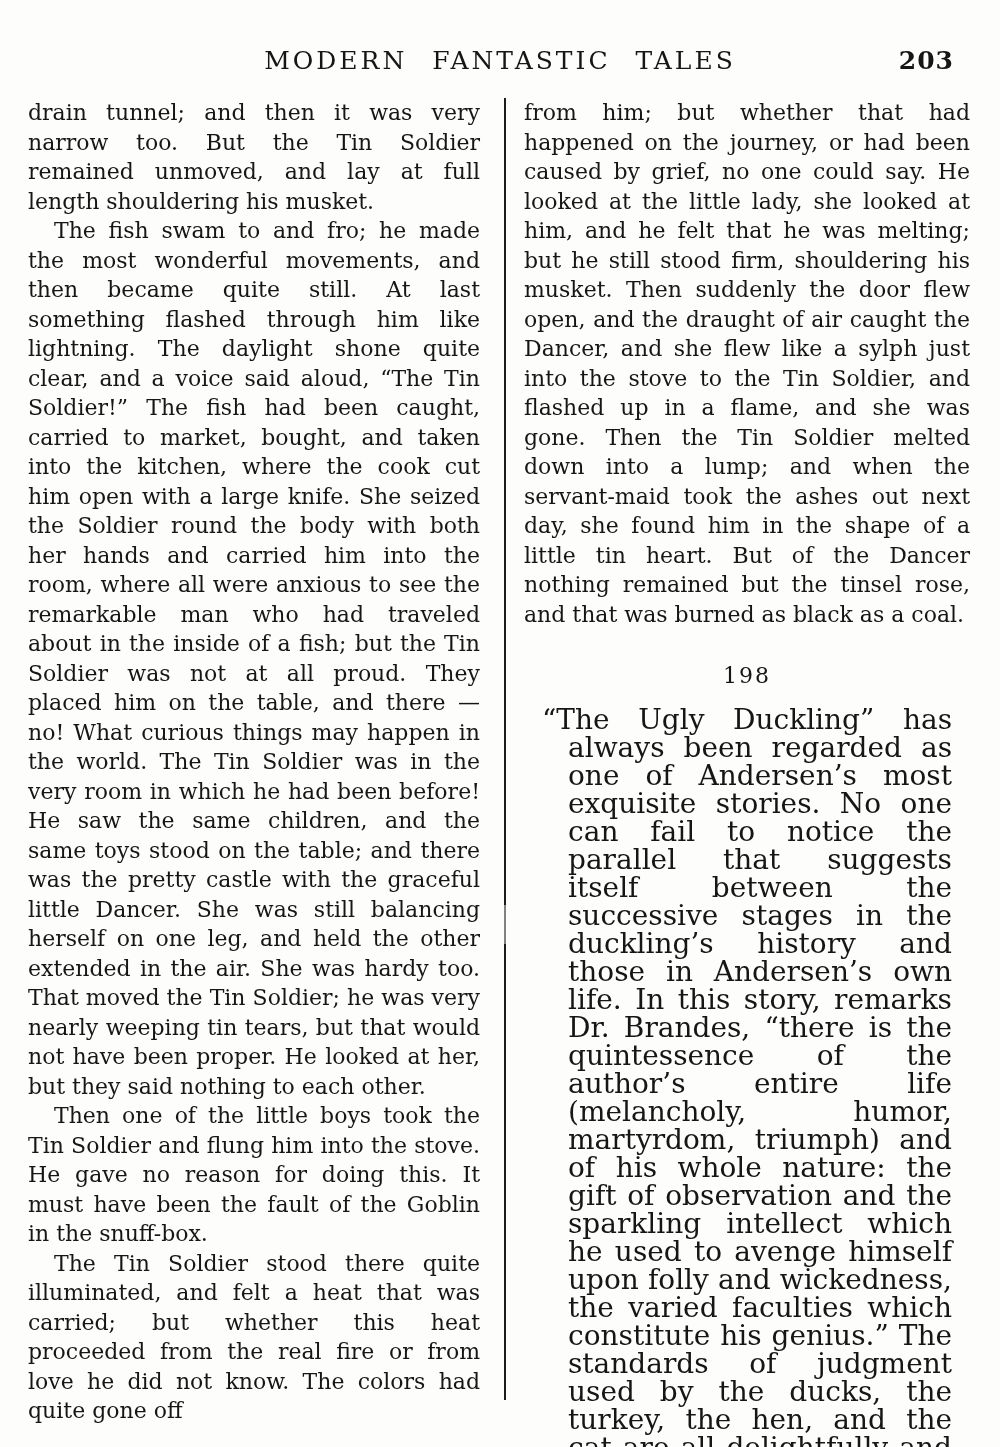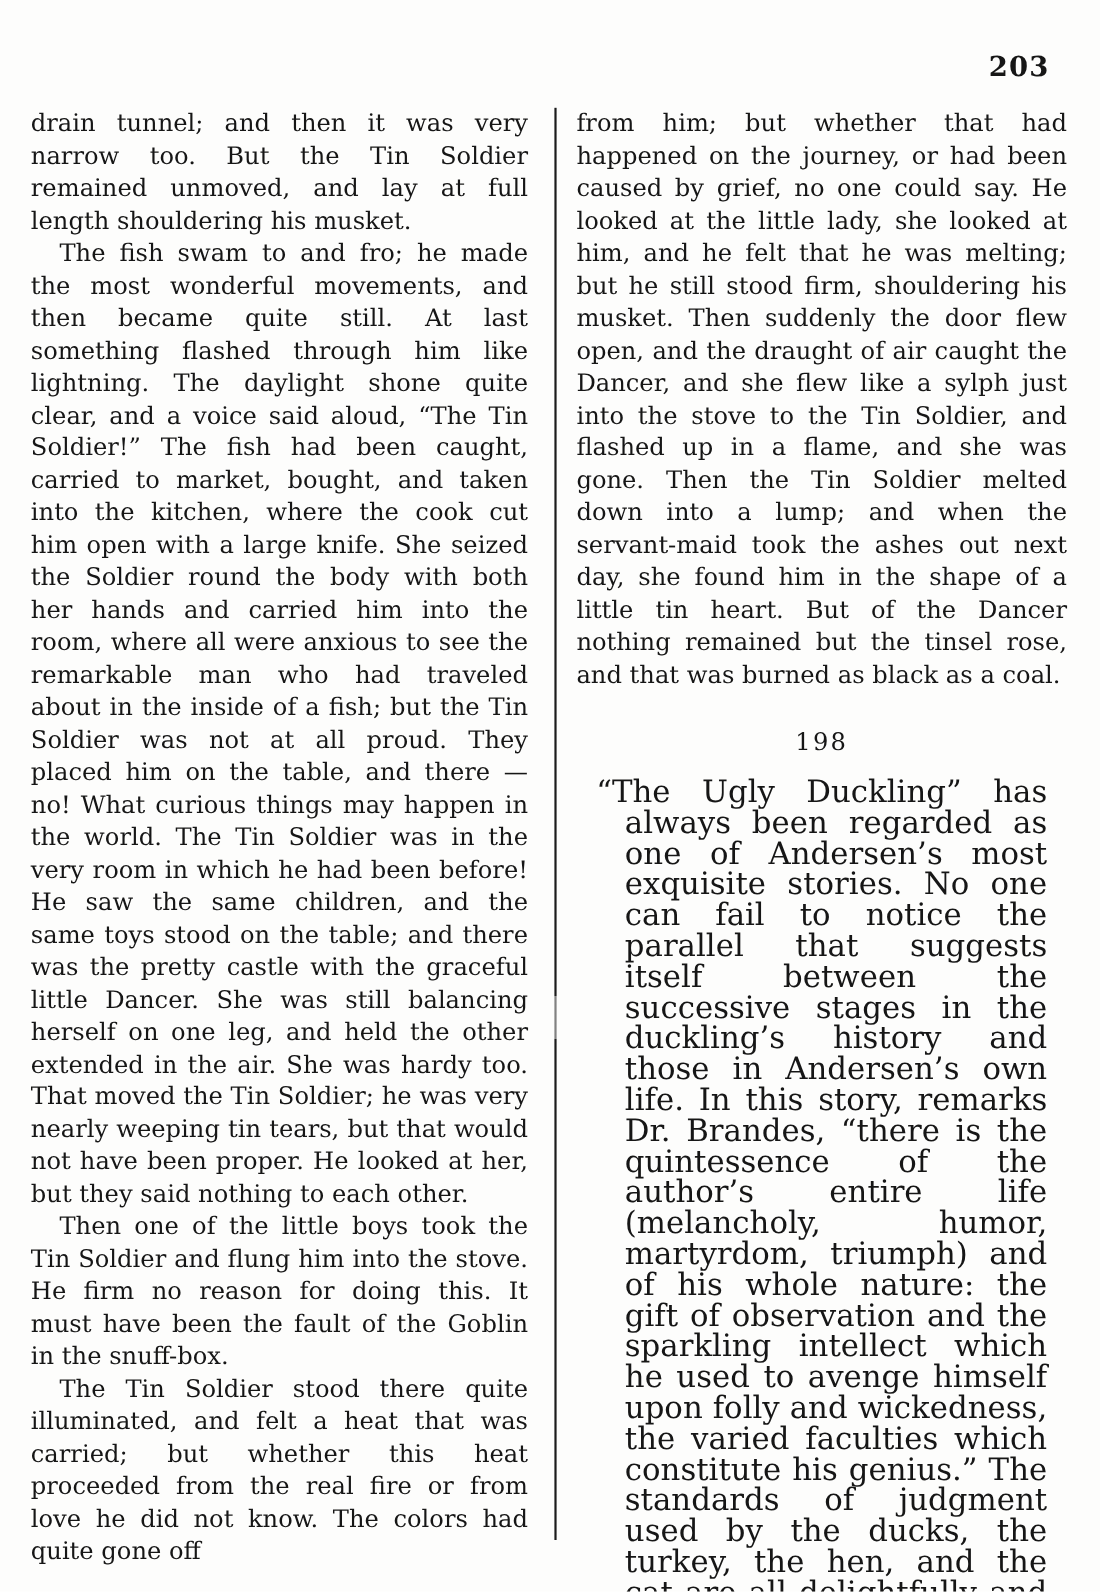--- a/index.html
+++ b/index.html
@@ -96,29 +96,30 @@
     word-spacing: 8px;
     white-space: nowrap;
   }
   .opening { margin-top: 18px; }
 </style>
 </head>
 <body>
 
 <div class="page">
 
+  <div class="running-head">MODERN FANTASTIC TALES</div>
 
   <div class="page-number">203</div>
 
   <div class="columns">
 
     <div class="col-left">
       <p class="body-par">drain tunnel; and then it was very narrow too. But the Tin Soldier remained unmoved, and lay at full length shouldering his musket.</p>
       <p class="body-par indent">The fish swam to and fro; he made the most wonderful movements, and then became quite still. At last something flashed through him like lightning. The daylight shone quite clear, and a voice said aloud, “The Tin Soldier!” The fish had been caught, carried to market, bought, and taken into the kitchen, where the cook cut him open with a large knife. She seized the Soldier round the body with both her hands and carried him into the room, where all were anxious to see the remarkable man who had traveled about in the inside of a fish; but the Tin Soldier was not at all proud. They placed him on the table, and there — no! What curious things may happen in the world. The Tin Soldier was in the very room in which he had been before! He saw the same children, and the same toys stood on the table; and there was the pretty castle with the graceful little Dancer. She was still balancing herself on one leg, and held the other extended in the air. She was hardy too. That moved the Tin Soldier; he was very nearly weeping tin tears, but that would not have been proper. He looked at her, but they said nothing to each other.</p>
-      <p class="body-par indent">Then one of the little boys took the Tin Soldier and flung him into the stove. He firm no reason for doing this. It must have been the fault of the Goblin in the snuff-box.</p>
+      <p class="body-par indent">Then one of the little boys took the Tin Soldier and flung him into the stove. He gave no reason for doing this. It must have been the fault of the Goblin in the snuff-box.</p>
       <p class="body-par indent">The Tin Soldier stood there quite illuminated, and felt a heat that was carried; but whether this heat proceeded from the real fire or from love he did not know. The colors had quite gone off</p>
     </div>
 
     <div class="col-divider"></div>
 
     <div class="col-right">
       <p class="body-par">from him; but whether that had happened on the journey, or had been caused by grief, no one could say. He looked at the little lady, she looked at him, and he felt that he was melting; but he still stood firm, shouldering his musket. Then suddenly the door flew open, and the draught of air caught the Dancer, and she flew like a sylph just into the stove to the Tin Soldier, and flashed up in a flame, and she was gone. Then the Tin Soldier melted down into a lump; and when the servant-maid took the ashes out next day, she found him in the shape of a little tin heart. But of the Dancer nothing remained but the tinsel rose, and that was burned as black as a coal.</p>
 
       <div class="section-number">198</div>
 

